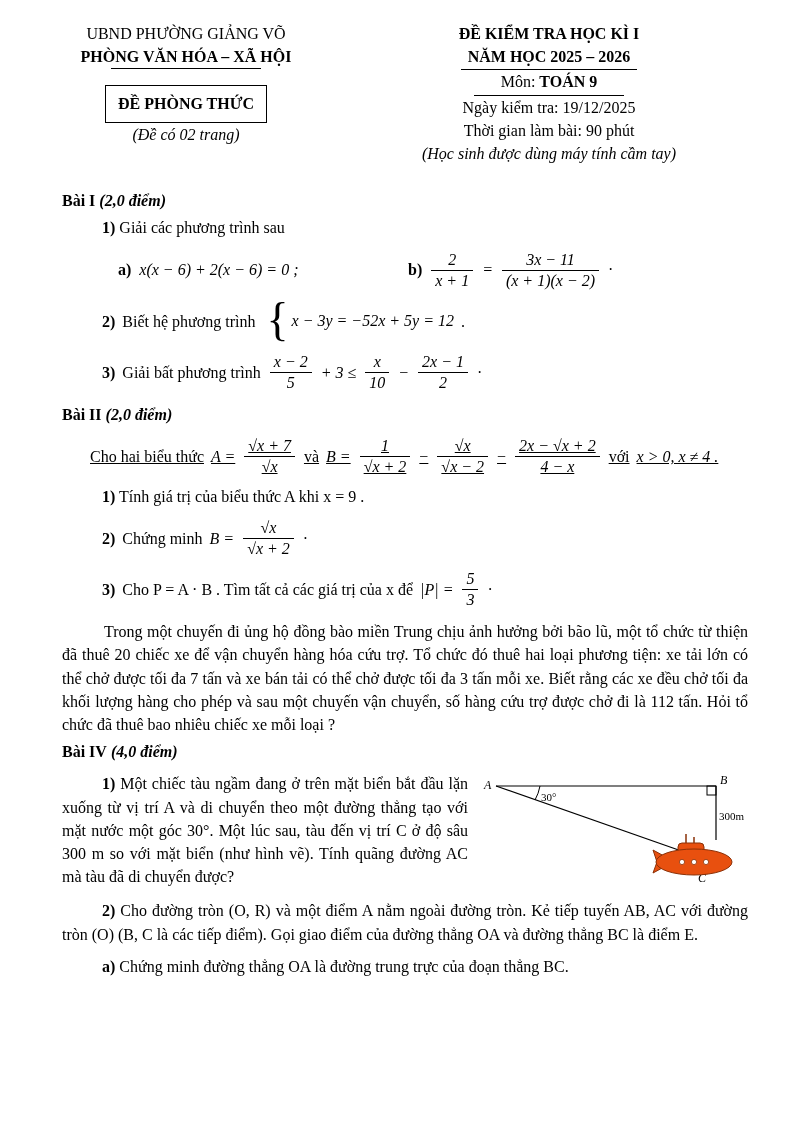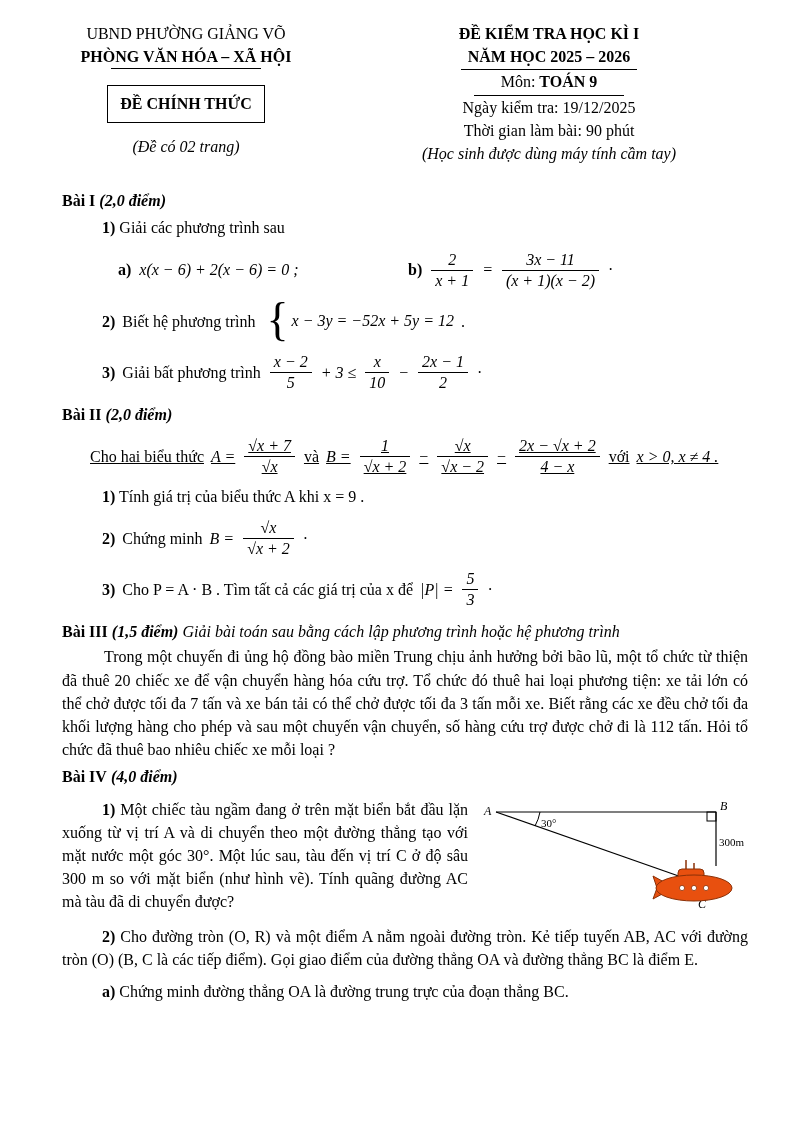--- a/index.html
+++ b/index.html
@@ -12,21 +12,21 @@
   .b{font-weight:bold;}
   .i{font-style:italic;}
   .bi{font-weight:bold;font-style:italic;}
   .math{font-style:italic;}
   
   .header{display:flex;gap:40px;}
   .header-left{width:248px;text-align:center;flex:0 0 auto;}
   .header-right{flex:1;text-align:center;}
   .rule{border-bottom:1.3px solid #000;margin:0 auto;height:1px;}
   .exam-box{display:inline-block;border:1.5px solid #000;padding:6px 12px;font-weight:bold;margin-top:16px;}
-  .hl-note{margin-top:12px;}
+  .hl-note{}
   .hr-line{margin-top:1px;}
   
   .sec-title{margin-top:14px;}
   .q-line{margin-left:40px;margin-top:4px;}
   .flexrow{display:flex;align-items:center;gap:7px;}
   
   .frac{display:inline-flex;flex-direction:column;text-align:center;vertical-align:middle;margin:0 2px;}
   .frac .num{border-bottom:1.3px solid #000;padding:0 4px;line-height:1.25;}
   .frac .den{padding:0 4px;line-height:1.25;}
   
@@ -51,21 +51,21 @@
 </head>
 <body>
 
 <div class="page">
 
   <div class="header">
     <div class="header-left">
       <div>UBND PHƯỜNG GIẢNG VÕ</div>
       <div class="b">PHÒNG VĂN HÓA – XÃ HỘI</div>
       <div class="rule" style="width:150px;"></div>
-      <div><span class="exam-box">ĐỀ CHÍNH THỨC</span></div>
+      <div><span class="exam-box">ĐỀ PHÒNG THỨC</span></div>
       <div class="i hl-note">(Đề có 02 trang)</div>
     </div>
     <div class="header-right">
       <div class="b">ĐỀ KIỂM TRA HỌC KÌ I</div>
       <div class="b">NĂM HỌC 2025 – 2026</div>
       <div class="rule hr-line" style="width:176px;"></div>
       <div>
         <span>Môn:</span>
         <span class="b">TOÁN 9</span>
       </div>
@@ -188,25 +188,20 @@
       <span class="math">|P| =</span>
       <span class="frac math">
         <span class="num">5</span>
           <span class="den">3</span>
       </span>
       <span>·</span>
     </div>
   </div>
 
   <div class="section" style="margin-top:6px;">
-    <div class="sec-title" style="margin-top:6px;">
-      <span class="b">Bài III</span>
-      <span class="bi">(1,5 điểm)</span>
-      <span class="i">Giải bài toán sau bằng cách lập phương trình hoặc hệ phương trình</span>
-    </div>
     <p class="para">Trong một chuyến đi ủng hộ đồng bào miền Trung chịu ảnh hưởng bởi bão lũ, một tổ chức từ thiện đã thuê 20 chiếc xe để vận chuyển hàng hóa cứu trợ. Tổ chức đó thuê hai loại phương tiện: xe tải lớn có thể chở được tối đa 7 tấn và xe bán tải có thể chở được tối đa 3 tấn mỗi xe. Biết rằng các xe đều chở tối đa khối lượng hàng cho phép và sau một chuyến vận chuyển, số hàng cứu trợ được chở đi là 112 tấn. Hỏi tổ chức đã thuê bao nhiêu chiếc xe mỗi loại ?</p>
   </div>
 
   <div class="section" style="margin-top:4px;">
     <div class="sec-title" style="margin-top:4px;">
       <span class="b">Bài IV</span>
       <span class="bi">(4,0 điểm)</span>
     </div>
     <div class="q1-block">
       <svg class="fig" width="270" height="114" viewBox="0 0 270 114">

